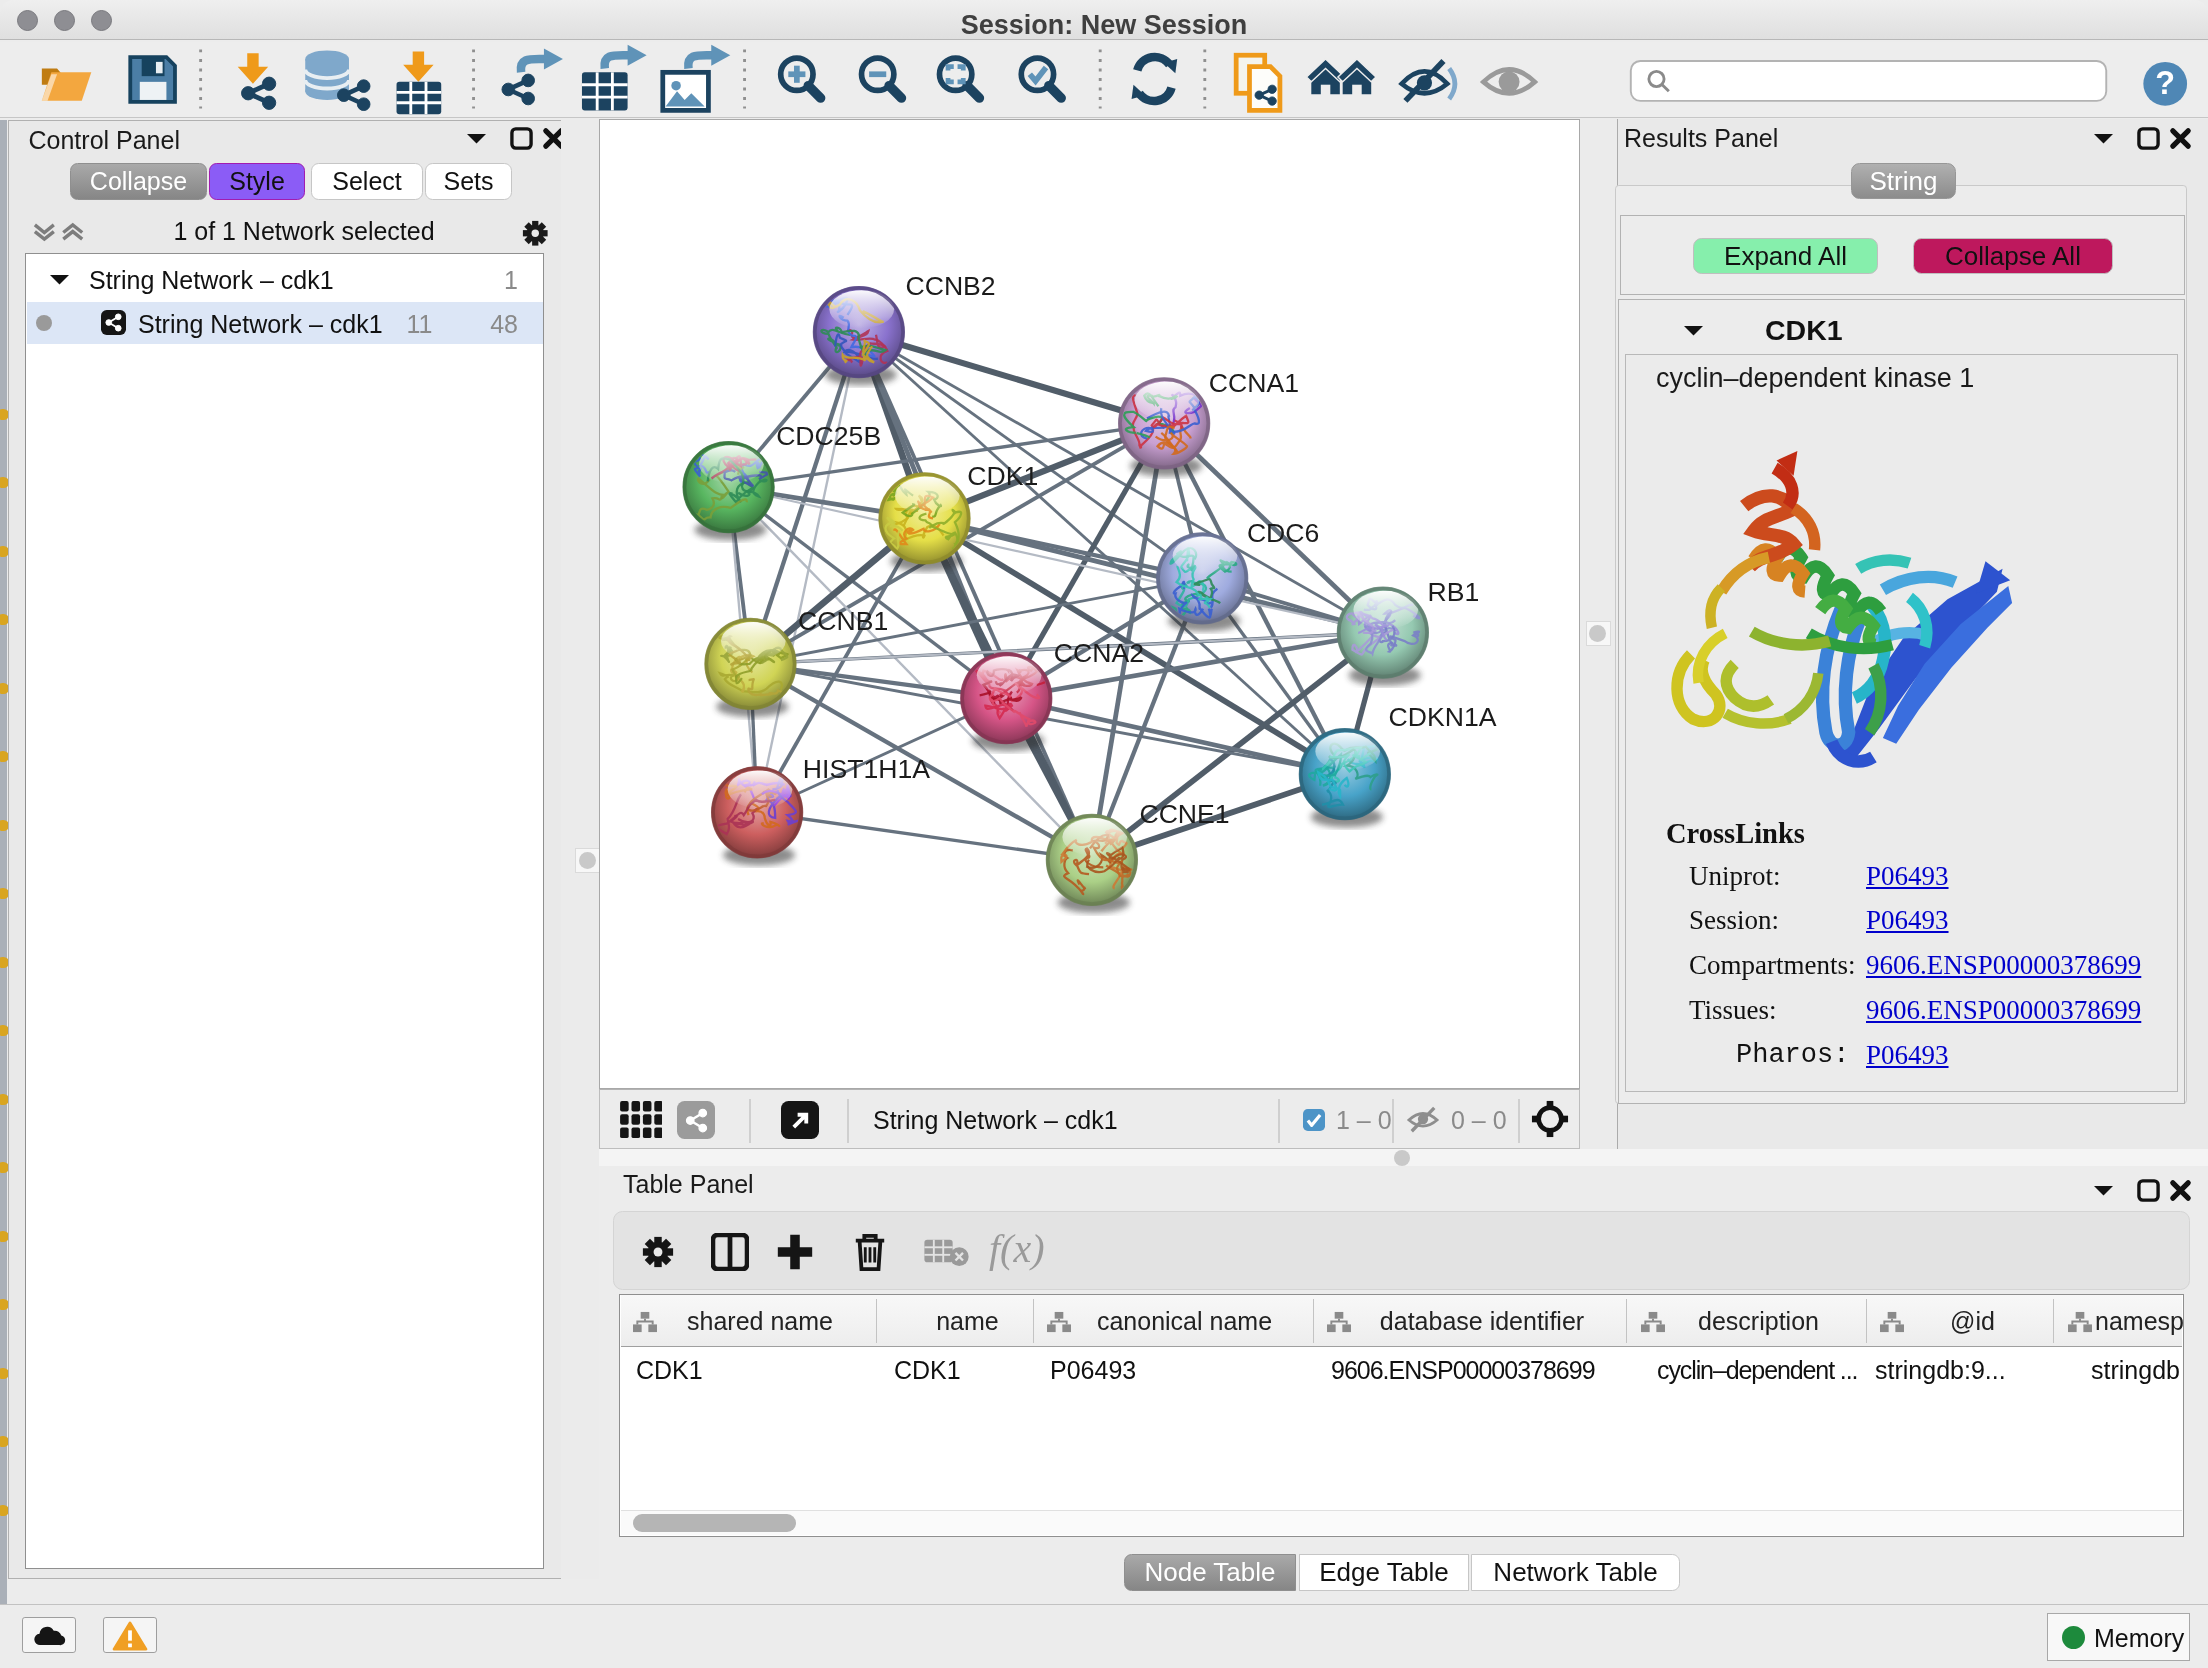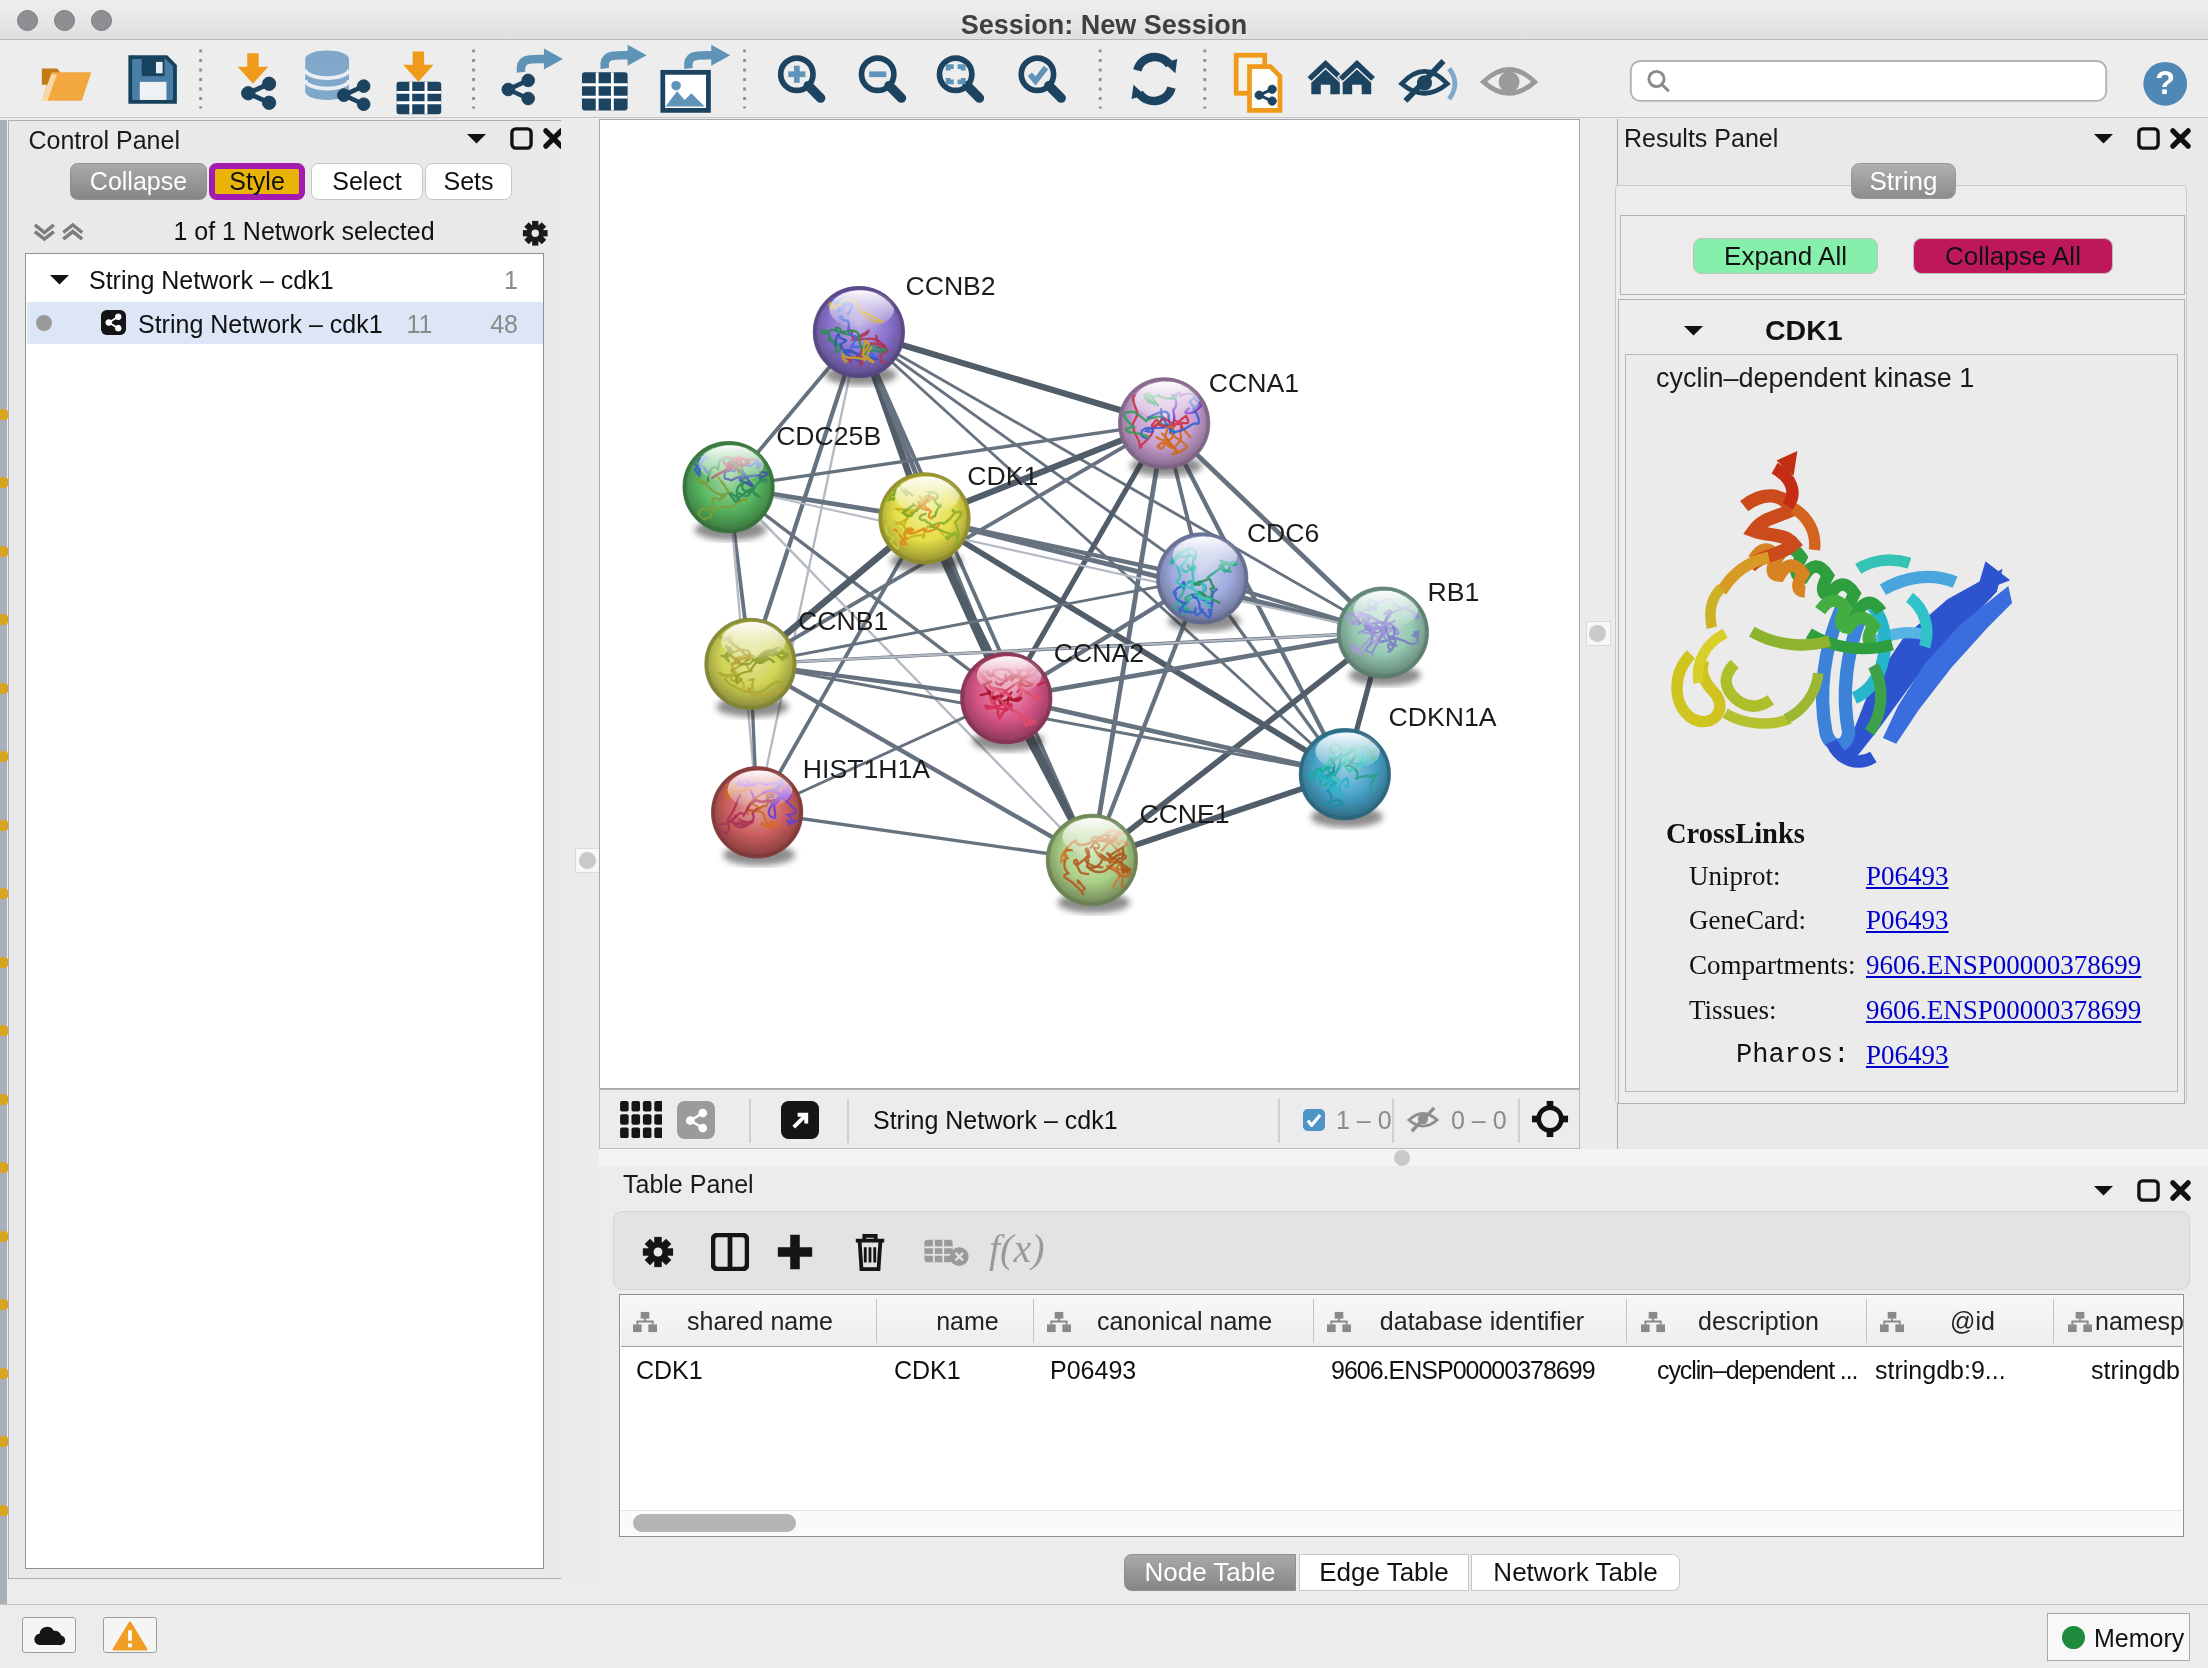--- a/index.html
+++ b/index.html
@@ -167,21 +167,21 @@
 <svg style="position:absolute;left:466px;top:133px" width="21" height="11.4" viewBox="0 0 22 12">
     <path d="M1,1 L21,1 L11,11 Z" fill="#111"></path>
   </svg>
 <svg style="position:absolute;left:510px;top:127px" width="23" height="23" viewBox="0 0 24 24">
     <rect x="2" y="2" width="20" height="20" rx="4" fill="none" stroke="#111" stroke-width="3.5"></rect>
   </svg>
 <svg style="position:absolute;left:542px;top:127px" width="23" height="23" viewBox="0 0 24 24">
     <path d="M4,4 L20,20 M20,4 L4,20" stroke="#111" stroke-width="5.5" stroke-linecap="round"></path>
   </svg>
 <div class="abs" style="left:70px;top:163px;width:137px;height:37px;background:linear-gradient(#a9a9a9,#868686);color:#fff;border:1px solid #8f8f8f;border-radius:7.6px;font-size:25px;display:flex;align-items:center;justify-content:center">Collapse</div>
-<div class="abs" style="left:209px;top:163px;width:96px;height:37px;background:#eab308;color:#111;border:6px solid #a21caf;border-radius:7.6px;font-size:25px;display:flex;align-items:center;justify-content:center">Style</div>
+<div class="abs" style="left:209px;top:163px;width:96px;height:37px;background:#8b5cf6;color:#111;border:1px solid #a21caf;border-radius:7.6px;font-size:25px;display:flex;align-items:center;justify-content:center">Style</div>
 <div class="abs" style="left:311px;top:163px;width:112px;height:37px;background:#fff;color:#111;border:1px solid #c6c6c6;border-radius:7.6px;font-size:25px;display:flex;align-items:center;justify-content:center">Select</div>
 <div class="abs" style="left:425px;top:163px;width:87px;height:37px;background:#fff;color:#111;border:1px solid #c6c6c6;border-radius:7.6px;font-size:25px;display:flex;align-items:center;justify-content:center">Sets</div>
 <svg class="abs" style="left:33px;top:221px" width="53" height="23" viewBox="0 0 56 24">
     <g fill="none" stroke="#7d7d7d" stroke-width="3.6">
       <path d="M2,4 l10,8 10,-8 M2,11 l10,8 10,-8"></path>
       <path d="M32,12 l10,-8 10,8 M32,19 l10,-8 10,8"></path>
     </g>
   </svg>
 <div class="abs t26" style="left:114px;top:217px;width:380px;text-align:center">1 of 1 Network selected</div>
 <svg style="position:absolute;left:521px;top:219px" width="28.5" height="28.5" viewBox="0 0 30 30">
@@ -666,21 +666,21 @@
     <path d="M116,62 C136,46 158,48 166,66 C150,74 136,74 126,88 C142,94 158,90 168,102 C152,116 134,112 122,126" fill="none" stroke="#cc4b1d" stroke-width="14"></path>
     <path d="M148,22 C166,32 172,48 162,62" fill="none" stroke="#c22d14" stroke-width="13"></path>
     <path d="M150,14 l22,-10 -4,26 z" fill="#c22d14"></path>
     <path d="M92,152 C104,132 122,120 142,116" fill="none" stroke="#d79a26" stroke-width="12"></path>
     <path d="M82,190 C78,172 82,158 92,148" fill="none" stroke="#cdb224" stroke-width="11"></path>
     <path d="M168,64 C184,74 192,90 190,108" fill="none" stroke="#d3641f" stroke-width="12"></path>
   </svg>
 <div class="abs" style="left:1666px;top:818px;font-family:'Liberation Serif',serif;font-size:28.5px;font-weight:bold;color:#111">CrossLinks</div>
 <div class="abs" style="left:1689px;top:861px;font-family:'Liberation Serif',serif;font-size:27px;color:#111">Uniprot:</div>
 <div class="abs" style="left:1866px;top:861px;font-family:'Liberation Serif',serif;font-size:27px;color:#0000cc;text-decoration:underline">P06493</div>
-<div class="abs" style="left:1689px;top:905px;font-family:'Liberation Serif',serif;font-size:27px;color:#111">GeneCard:</div>
+<div class="abs" style="left:1689px;top:905px;font-family:'Liberation Serif',serif;font-size:27px;color:#111">Session:</div>
 <div class="abs" style="left:1866px;top:905px;font-family:'Liberation Serif',serif;font-size:27px;color:#0000cc;text-decoration:underline">P06493</div>
 <div class="abs" style="left:1689px;top:950px;font-family:'Liberation Serif',serif;font-size:27px;color:#111">Compartments:</div>
 <div class="abs" style="left:1866px;top:950px;font-family:'Liberation Serif',serif;font-size:27px;color:#0000cc;text-decoration:underline">9606.ENSP00000378699</div>
 <div class="abs" style="left:1689px;top:995px;font-family:'Liberation Serif',serif;font-size:27px;color:#111">Tissues:</div>
 <div class="abs" style="left:1866px;top:995px;font-family:'Liberation Serif',serif;font-size:27px;color:#0000cc;text-decoration:underline">9606.ENSP00000378699</div>
 <div class="abs" style="left:1736px;top:1040px;font-family:Liberation Mono, monospace;font-size:27px;color:#111">Pharos:</div>
 <div class="abs" style="left:1866px;top:1040px;font-family:'Liberation Serif',serif;font-size:27px;color:#0000cc;text-decoration:underline">P06493</div>
 <div class="abs" style="left:599px;top:1166px;width:1609px;height:396px;background:#ececec"></div>
 <div class="abs t26" style="left:623px;top:1170px;color:#1a1a1a">Table Panel</div>
 <svg style="position:absolute;left:2093px;top:1185px" width="21" height="11.4" viewBox="0 0 22 12">

